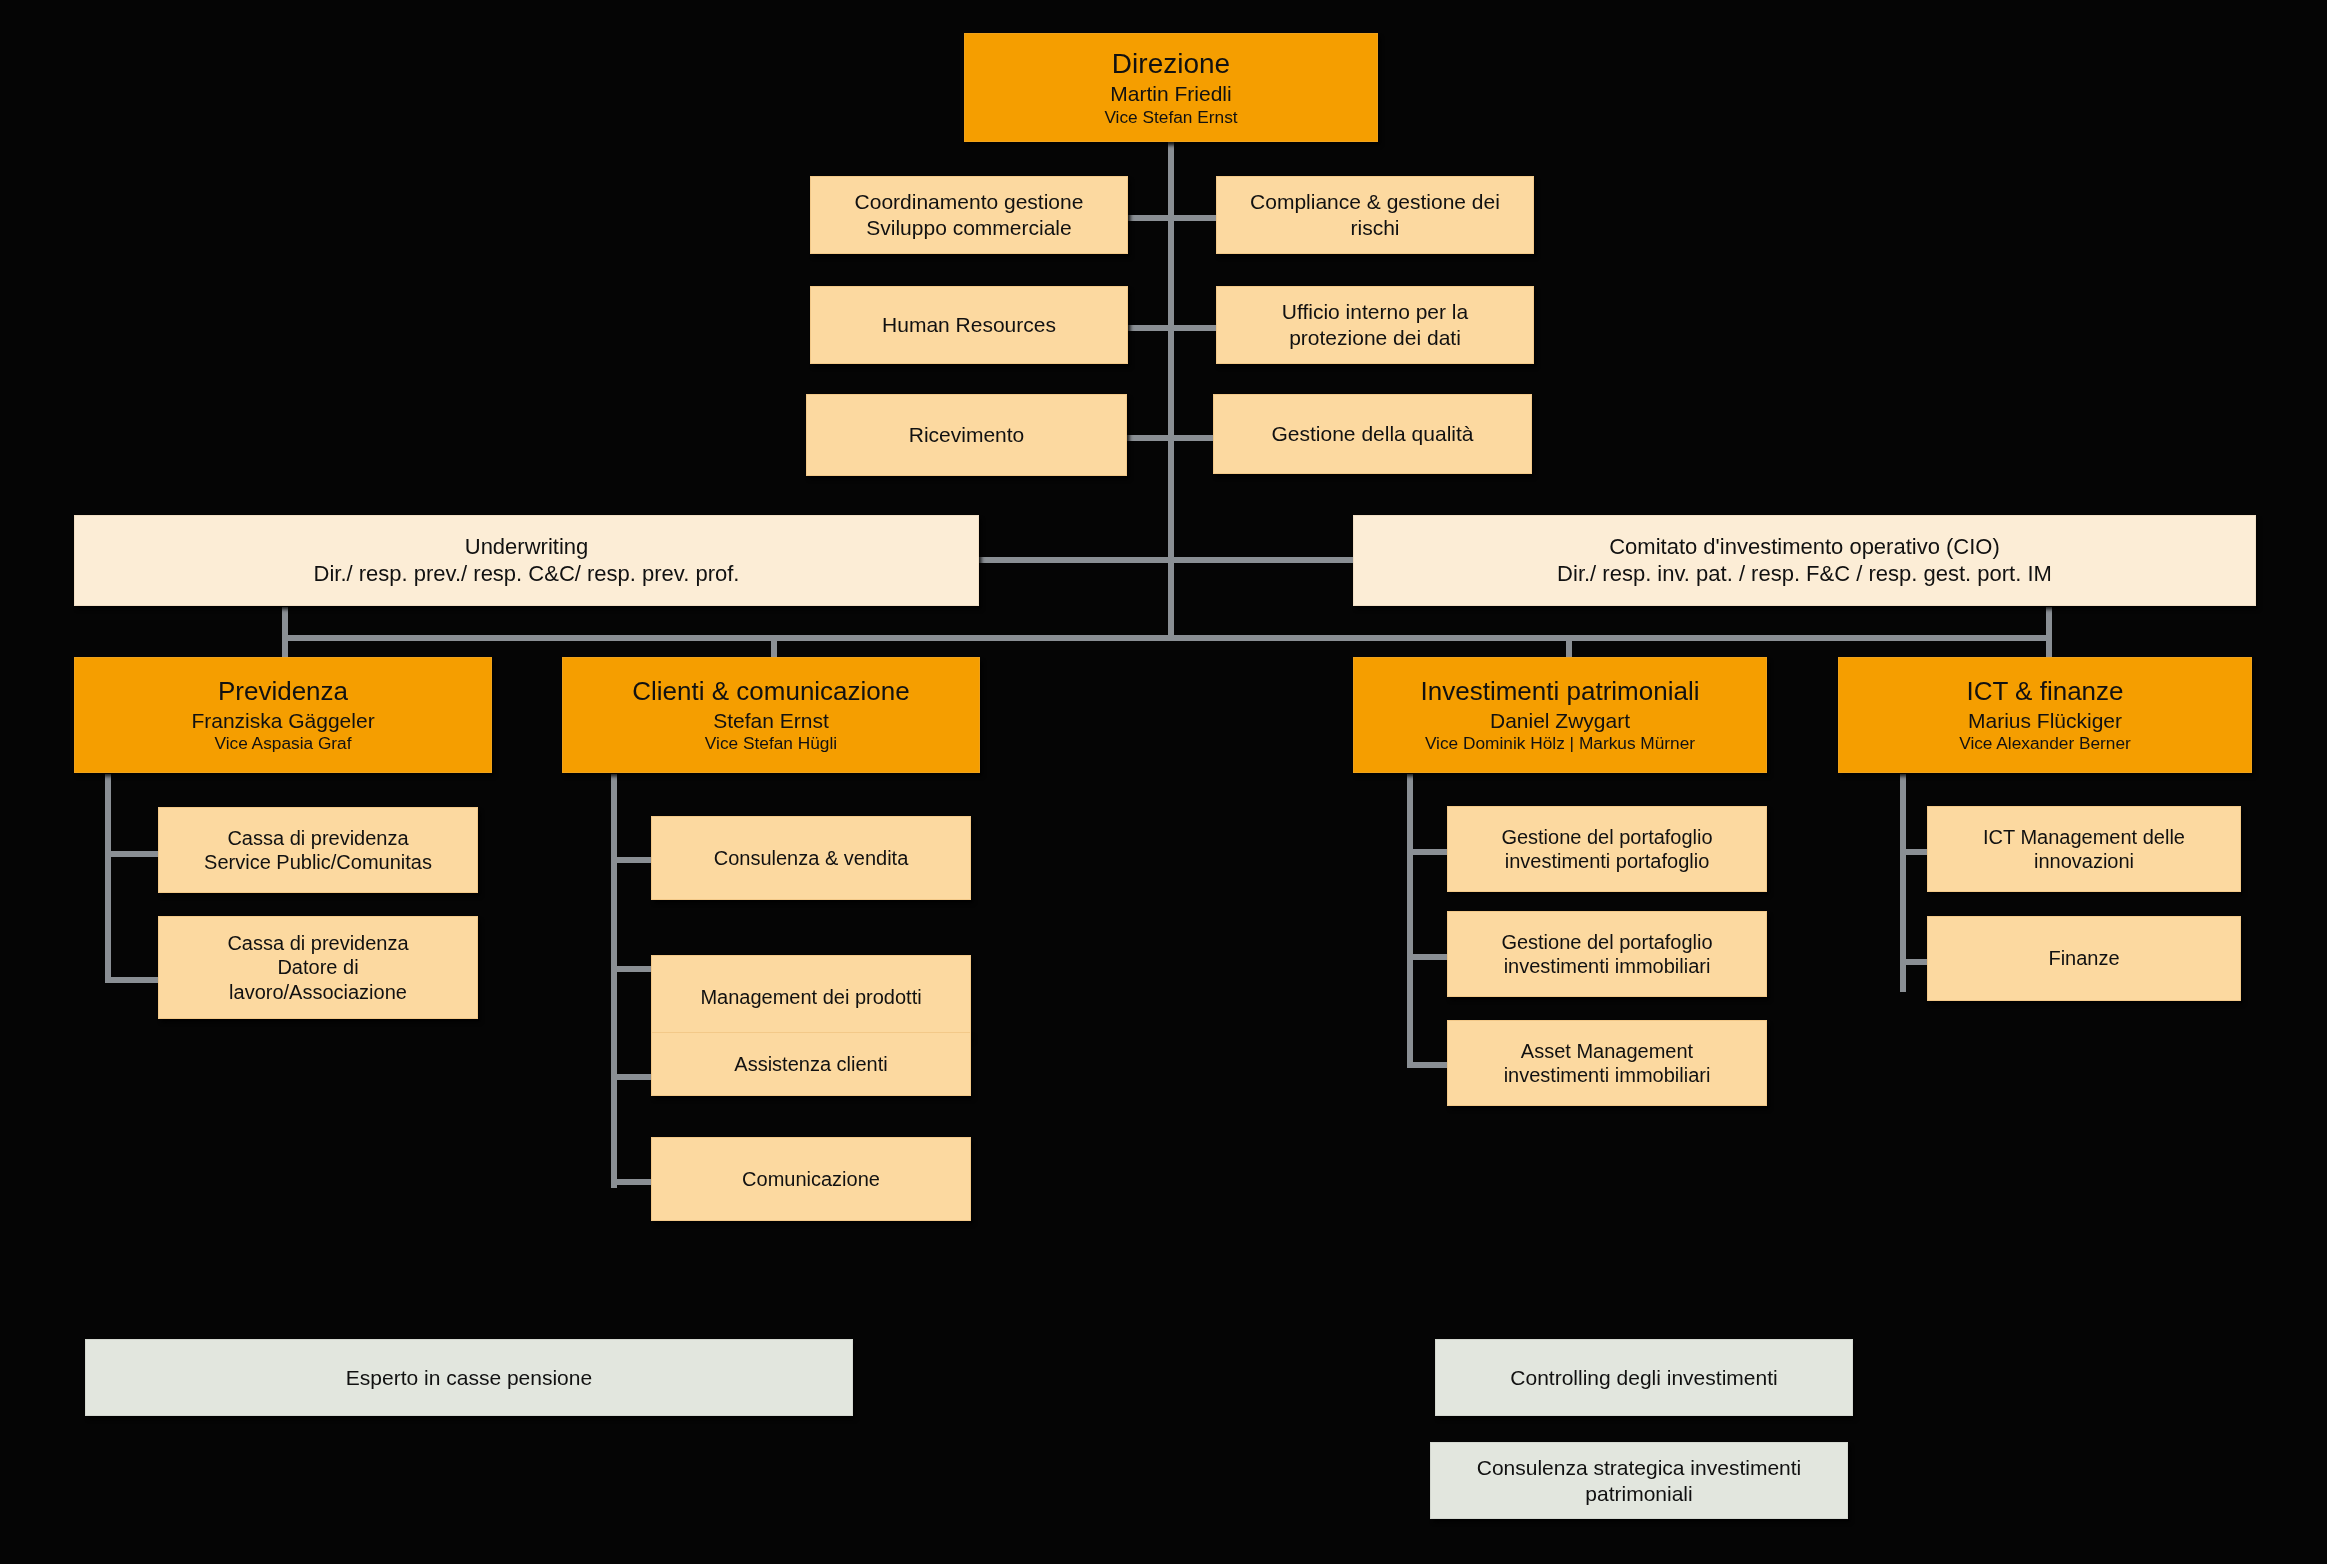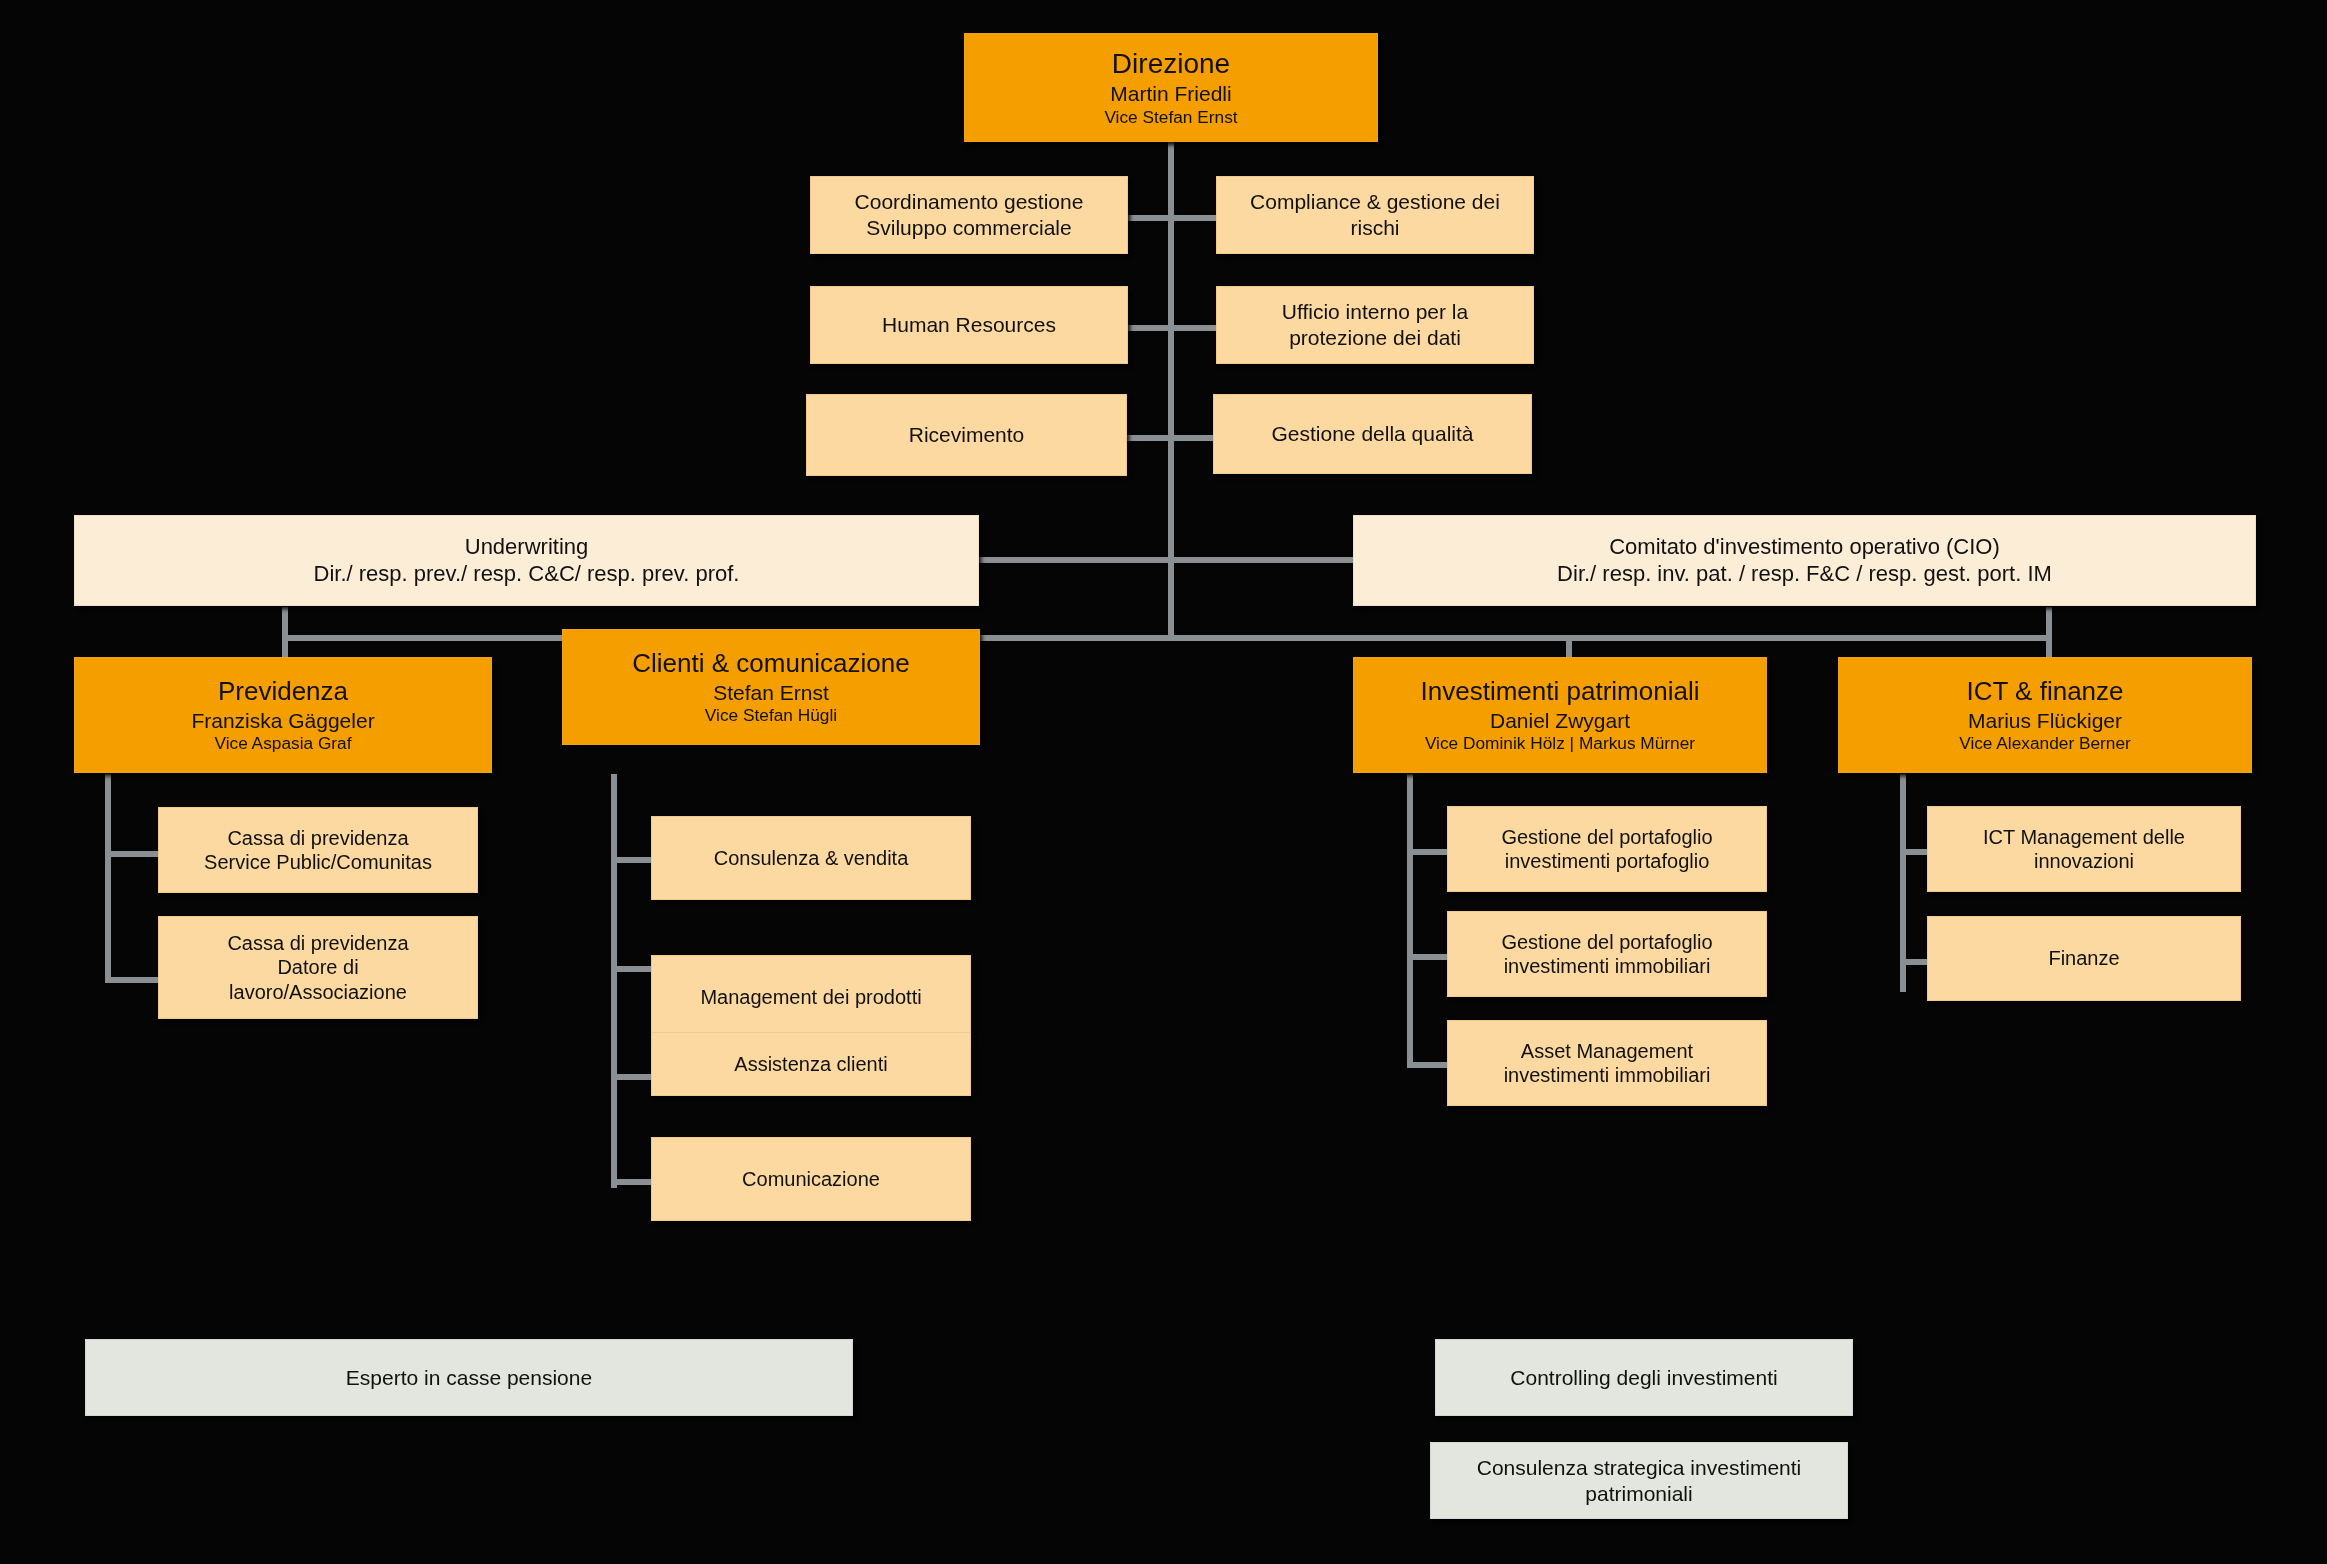--- a/index.html
+++ b/index.html
@@ -137,21 +137,21 @@
     <div class="l1">Comitato d'investimento operativo (CIO)</div>
     <div class="l2">Dir./ resp. inv. pat. / resp. F&amp;C / resp. gest. port. IM</div>
   </div>
 
   <div class="node v-dept" style="left:74px;top:657px;width:418px;height:116px;">
     <div class="l1">Previdenza</div>
     <div class="l2">Franziska Gäggeler</div>
     <div class="l3">Vice Aspasia Graf</div>
   </div>
 
-  <div class="node v-dept" style="left:562px;top:629px;width:418px;height:116px;">
+  <div class="node v-dept" style="left:562px;top:657px;width:418px;height:116px;">
     <div class="l1">Clienti &amp; comunicazione</div>
     <div class="l2">Stefan Ernst</div>
     <div class="l3">Vice Stefan Hügli</div>
   </div>
 
   <div class="node v-dept" style="left:1353px;top:657px;width:414px;height:116px;">
     <div class="l1">Investimenti patrimoniali</div>
     <div class="l2">Daniel Zwygart</div>
     <div class="l3">Vice Dominik Hölz | Markus Mürner</div>
   </div>

